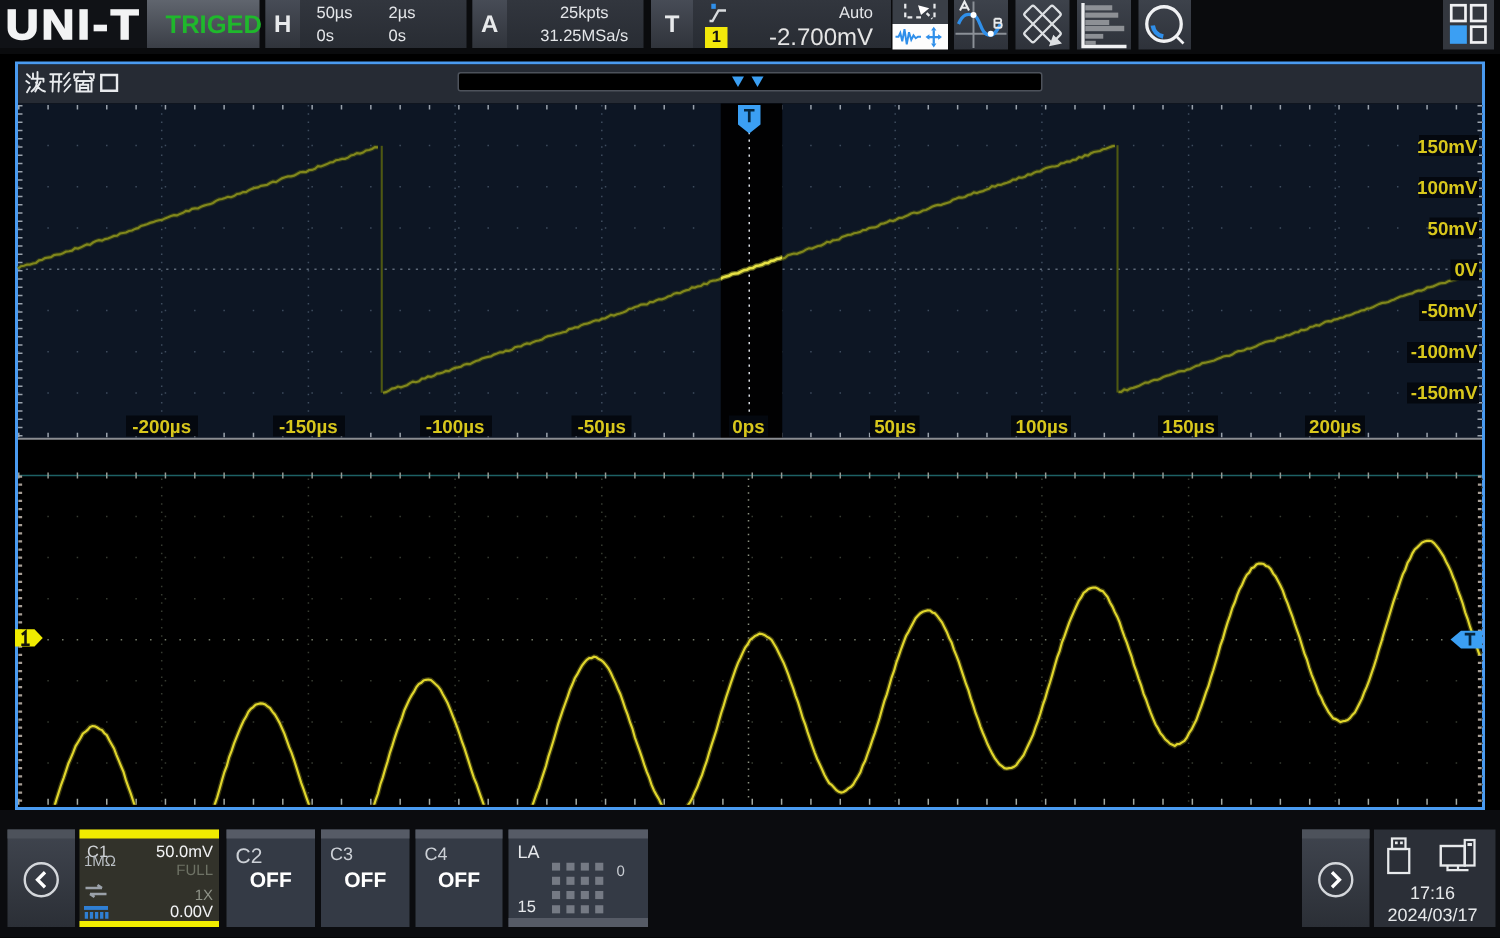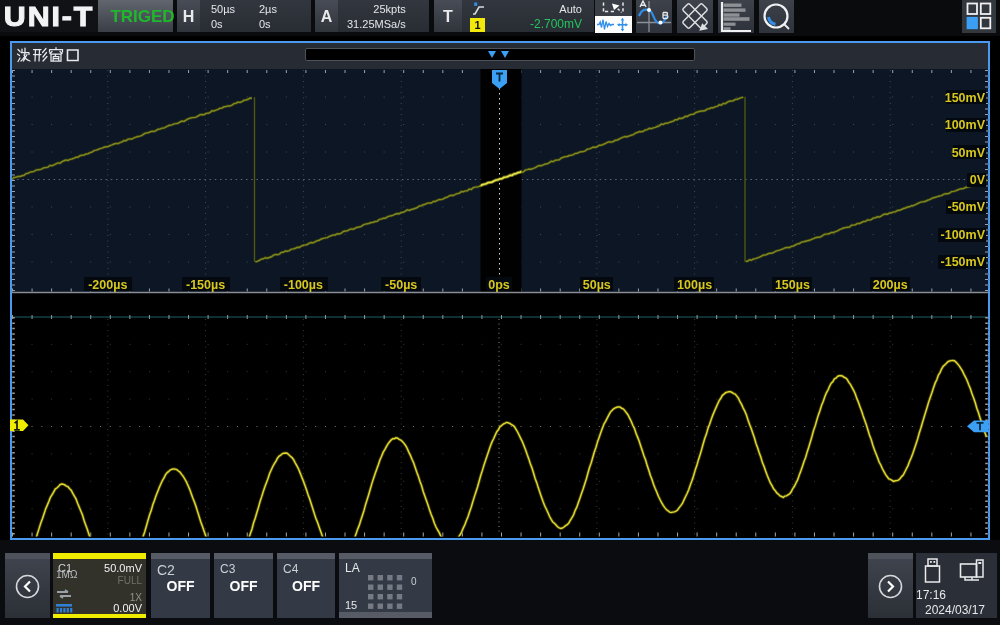--- a/index.html
+++ b/index.html
@@ -18,31 +18,31 @@
 <div style="position:absolute;left:177px;top:0;width:23px;height:32px;background:linear-gradient(#474c56,#30343b)"></div>
 <div style="position:absolute;left:177px;top:8px;width:23px;text-align:center;font-size:16px;font-weight:bold;color:#e8eaec">H</div>
 <div style="position:absolute;left:211px;top:3px;font-size:11px;color:#e4e6e9">50µs</div>
 <div style="position:absolute;left:211px;top:18px;font-size:11px;color:#e4e6e9">0s</div>
 <div style="position:absolute;left:259px;top:3px;font-size:11px;color:#e4e6e9">2µs</div>
 <div style="position:absolute;left:259px;top:18px;font-size:11px;color:#e4e6e9">0s</div>
 <div style="position:absolute;left:315px;top:0;width:114px;height:32px;background:linear-gradient(#32363e,#282c33)"></div>
 <div style="position:absolute;left:315px;top:0;width:23px;height:32px;background:linear-gradient(#474c56,#30343b)"></div>
 <div style="position:absolute;left:315px;top:8px;width:23px;text-align:center;font-size:16px;font-weight:bold;color:#e8eaec">A</div>
 <div style="position:absolute;left:352px;top:3px;width:75px;text-align:center;font-size:11px;color:#e4e6e9">25kpts</div>
-<div style="position:absolute;left:347px;top:18px;width:85px;font-size:11px;color:#e4e6e9">31.25MSa/s</div>
+<div style="position:absolute;left:347px;top:18px;width:85px;text-align:center;font-size:11px;color:#e4e6e9">31.25MSa/s</div>
 <div style="position:absolute;left:434px;top:0;width:160px;height:32px;background:linear-gradient(#32363e,#282c33)"></div>
 <div style="position:absolute;left:434px;top:0;width:28px;height:32px;background:linear-gradient(#474c56,#30343b)"></div>
 <div style="position:absolute;left:434px;top:8px;width:28px;text-align:center;font-size:16px;font-weight:bold;color:#e8eaec">T</div>
 <svg style="position:absolute;left:468px;top:1px" width="20" height="16" viewBox="0 0 20 16">
     <path d="M5,13 L7,13 L11,6 L16,6" stroke="#d8dbde" stroke-width="1.6" fill="none"></path>
     <rect x="6.2" y="1.5" width="3" height="3.4" fill="#2f8fea"></rect>
   </svg>
 <div style="position:absolute;left:470px;top:18px;width:15px;height:14px;background:#f2e80a;color:#111;font-size:11px;font-weight:bold;text-align:center;line-height:14px">1</div>
 <div style="position:absolute;left:490px;top:3px;width:92px;text-align:right;font-size:11px;color:#e4e6e9">Auto</div>
-<div style="position:absolute;left:490px;top:17px;width:92px;text-align:right;font-size:12px;color:#22c55e">-2.700mV</div>
+<div style="position:absolute;left:490px;top:17px;width:92px;text-align:right;font-size:16px;color:#e5e5e5">-2.700mV</div>
 <div style="position:absolute;left:595px;top:0;width:37px;height:16px;background:#3a3f47"></div>
 <svg style="position:absolute;left:595px;top:0" width="37" height="16" viewBox="0 0 37 16">
     <g stroke="#e8eaec" stroke-width="1.5" fill="none">
       <path d="M8.5,2.5 L8.5,12" stroke-dasharray="3.2 2.6"></path>
       <path d="M10,11.5 L20,11.5" stroke-dasharray="3.2 2.6"></path>
       <path d="M28,2.5 L28,13" stroke-dasharray="3.2 2.6"></path>
       <path d="M19.5,5.5 L26.5,12.5" stroke-dasharray="2.6 2"></path>
     </g>
     <path d="M17,3.5 L24.5,5.5 L19,10 Z" fill="#fff"></path>
   </svg>
@@ -307,14 +307,14 @@
     <rect x="7" y="3" width="1.8" height="1.8" fill="#e8eaec"></rect>
     <rect x="10.4" y="3" width="1.8" height="1.8" fill="#e8eaec"></rect>
     <rect x="2.5" y="8" width="14" height="16" stroke="#e8eaec" stroke-width="1.5" fill="none"></rect>
   </svg>
 <svg style="position:absolute;left:959px;top:558px" width="26" height="26" viewBox="0 0 26 26">
     <rect x="1.5" y="6" width="16" height="13" stroke="#e8eaec" stroke-width="1.6" fill="none"></rect>
     <rect x="17.5" y="2" width="6.5" height="17" stroke="#e8eaec" stroke-width="1.5" fill="none"></rect>
     <rect x="19.3" y="4" width="3" height="2" fill="#e8eaec"></rect>
     <path d="M6,19 L6,22 L20,22 M13,19 L13,22" stroke="#e8eaec" stroke-width="1.5" fill="none"></path>
   </svg>
-<div style="position:absolute;left:916px;top:588px;width:78px;font-size:12px;color:#e6e8ea">17:16</div>
+<div style="position:absolute;left:916px;top:588px;width:78px;text-align:center;font-size:12px;color:#e6e8ea">17:16</div>
 <div style="position:absolute;left:916px;top:603px;width:78px;text-align:center;font-size:12px;color:#e6e8ea">2024/03/17</div>
 
 </body></html>

